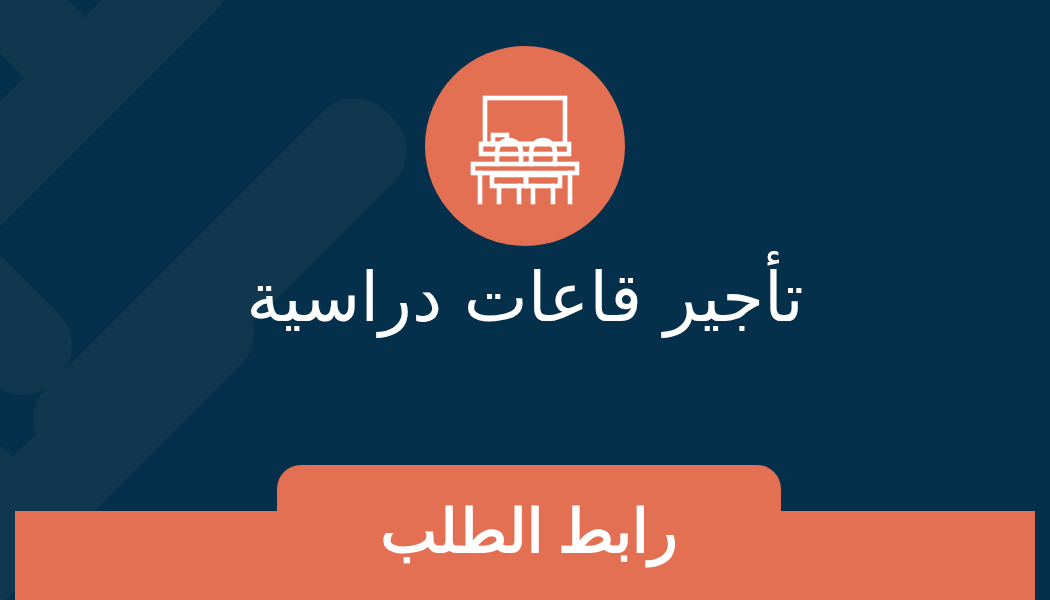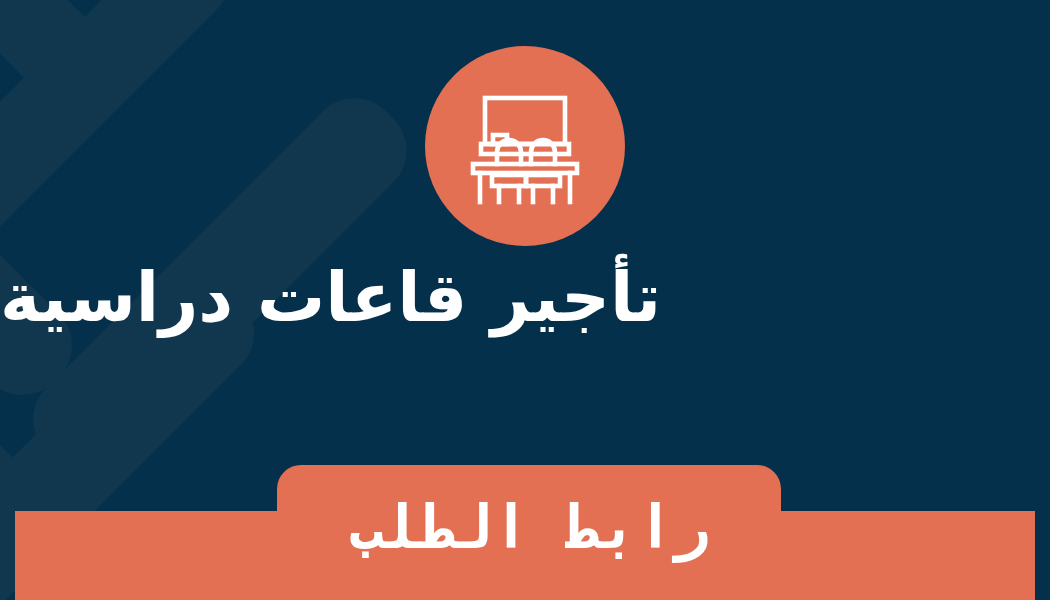--- a/index.html
+++ b/index.html
@@ -97,24 +97,24 @@
     justify-content: center;
   }
   #icon-circle svg { display: block; }
 
   
   #headline {
     position: absolute;
     left: 0;
     top: 255px;
     width: 1050px;
-    text-align: left;
+    text-align: center;
     color: #ffffff;
     font-size: 68px;
-    font-weight: bold;
+    font-weight: normal;
     line-height: 1.25;
     direction: rtl;
     unicode-bidi: embed;
     letter-spacing: 0;
     white-space: nowrap;
   }
 
   
   #bottom-band {
     position: absolute;
@@ -129,21 +129,21 @@
   #cta-button {
     position: absolute;
     left: 277px;
     top: 465px;
     width: 504px;
     height: 135px;
     background: #e47053;
     border: none;
     border-radius: 24px 24px 0 0;
     color: #ffffff;
-    font-family: Liberation Mono, monospace;
+    font-family: Liberation Serif, serif;
     font-size: 60px;
     font-weight: bold;
     direction: rtl;
     text-align: center;
     padding: 0;
     line-height: 105px;
     cursor: pointer;
     white-space: nowrap;
     overflow: hidden;
   }

